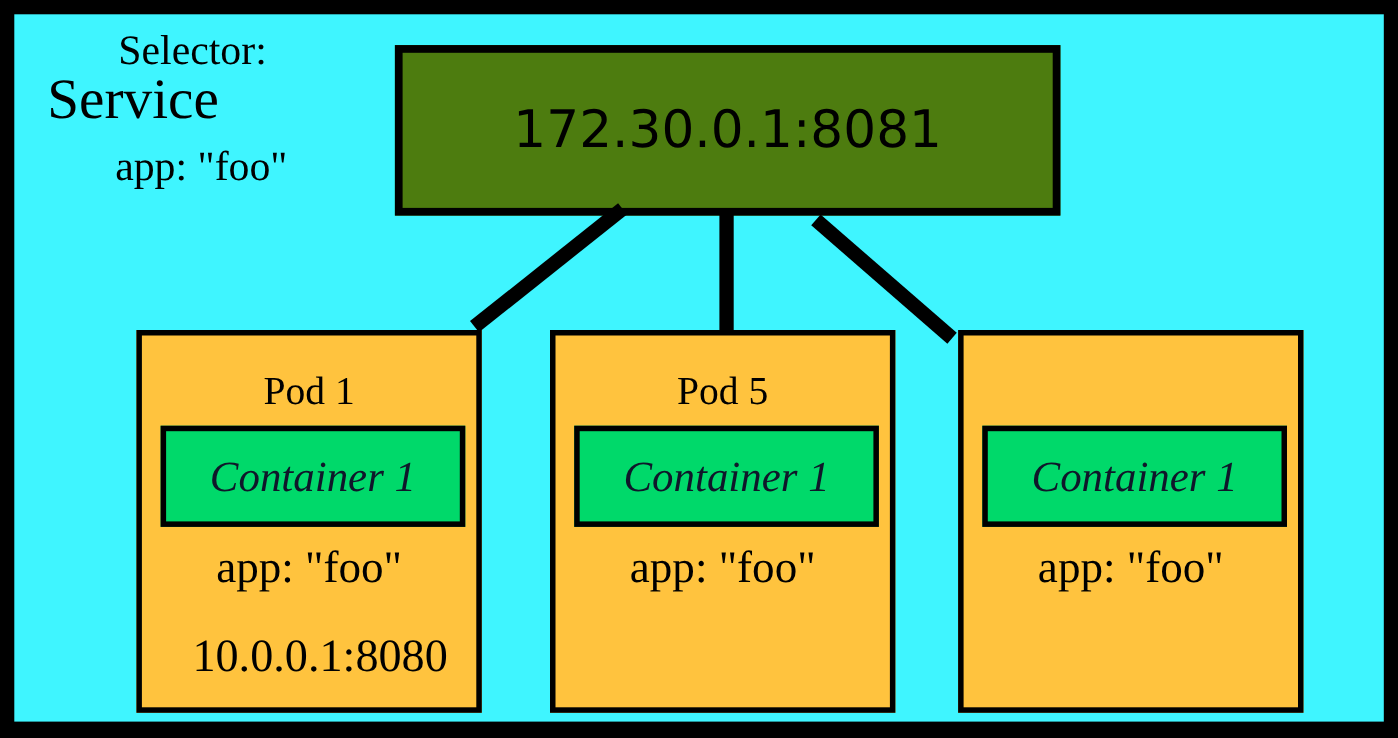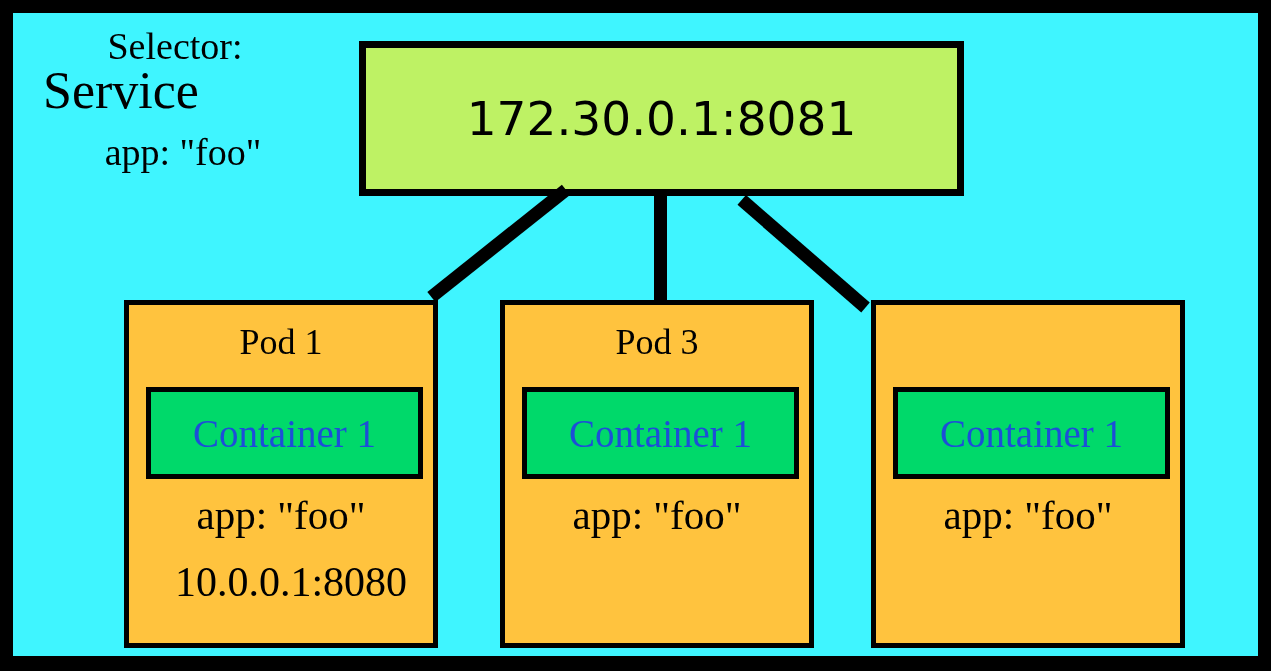--- a/index.html
+++ b/index.html
@@ -58,21 +58,21 @@
     padding-right: 24px;
   }
 
   
   #service-box {
     position: absolute;
     left: 346px;
     top: 28px;
     width: 605px;
     height: 155px;
-    background: #bef264;
+    background: #4d7c0f;
     border: 7px solid #000000;
     box-sizing: border-box;
     display: flex;
     align-items: center;
     justify-content: center;
   }
   #service-ip-text {
     font-family: "DejaVu Sans", "Liberation Sans", sans-serif;
     font-size: 47px;
     color: #000000;
@@ -117,56 +117,57 @@
     box-sizing: border-box;
   }
   #pod-0 { left: 111px; }
   #pod-1 { left: 487px; }
   #pod-2 { left: 858px; }
 
   .pod-title {
     position: absolute;
     left: 0;
     right: 0;
-    top: 16px;
+    top: 29px;
     text-align: center;
     font-size: 36px;
     color: #000000;
   }
   .container-box {
     position: absolute;
     left: 17px;
     top: 82px;
     width: 277px;
     height: 92px;
     background: #00D96A;
     border: 5px solid #000000;
     box-sizing: border-box;
     display: flex;
     align-items: center;
     justify-content: center;
   }
   .container-label {
     font-size: 39px;
-    color: #1d4ed8;
+    color: #0f172a;
+    font-style: italic;
   }
   .pod-selector {
     position: absolute;
     left: 0;
     right: 0;
     top: 186px;
     text-align: center;
     font-size: 41px;
     color: #000000;
   }
   .pod-ip {
     position: absolute;
     left: 0;
     right: 0;
-    top: 253px;
+    top: 268px;
     text-align: center;
     font-size: 42px;
     color: #000000;
     padding-left: 20px;
   }
 </style>
 </head>
 <body>
 
 <div id="canvas">
@@ -189,21 +190,21 @@
     <div class="pod" id="pod-0">
       <div class="pod-title">Pod 1</div>
       <div class="container-box">
         <span class="container-label">Container 1</span>
       </div>
       <div class="pod-selector">app: "foo"</div>
       <div class="pod-ip">10.0.0.1:8080</div>
     </div>
 
     <div class="pod" id="pod-1">
-      <div class="pod-title">Pod 3</div>
+      <div class="pod-title">Pod 5</div>
       <div class="container-box">
         <span class="container-label">Container 1</span>
       </div>
       <div class="pod-selector">app: "foo"</div>
     </div>
 
     <div class="pod" id="pod-2">
       <div class="container-box">
         <span class="container-label">Container 1</span>
       </div>

